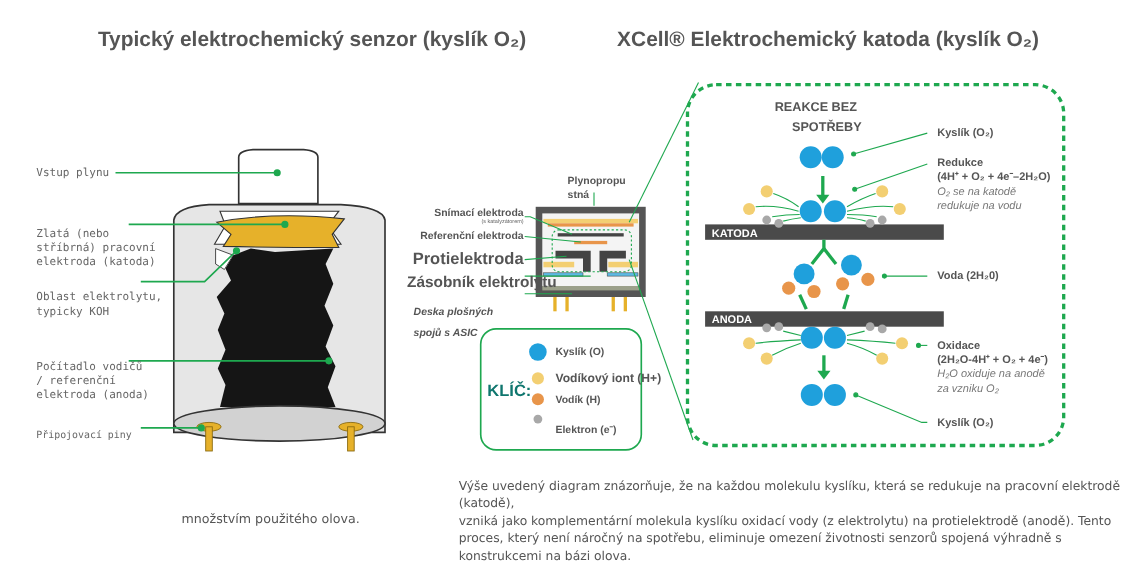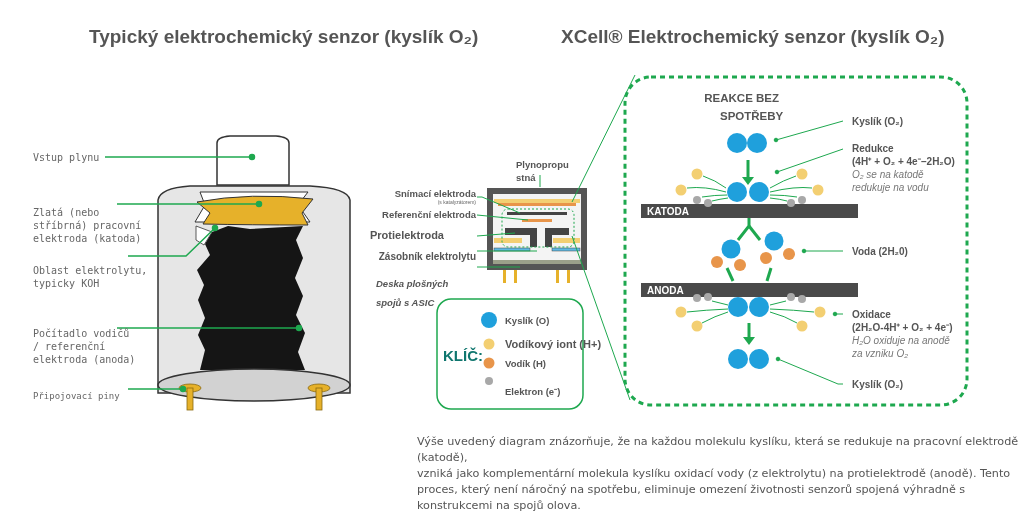--- a/index.html
+++ b/index.html
@@ -13,21 +13,21 @@
   .rl i{font-style:italic;color:#777;}
   .desc{font-family:"DejaVu Sans",sans-serif;font-size:11.2px;color:#555;line-height:16px;}
   .foot{font-family:"DejaVu Sans",sans-serif;font-size:11.5px;color:#555;line-height:16px;}
   svg{position:absolute;left:0;top:0;}
   .ktxt{font-family:"Liberation Sans",sans-serif;font-weight:bold;font-size:10px;fill:#fff;}
 </style>
 </head>
 <body>
 
 <div class="abs title" style="left:89px;top:26px;">Typický elektrochemický senzor (kyslík O₂)</div>
-<div class="abs title" style="left:561px;top:26px;">XCell® Elektrochemický senzor (kyslík O₂)</div>
+<div class="abs title" style="left:561px;top:26px;">XCell® Elektrochemický katoda (kyslík O₂)</div>
 
 <svg width="1024" height="517">
 
   <path d="M217 143 Q217 137 230 136 L276 136 Q289 137 289 143 L289 185 L217 185 Z" fill="#fff" stroke="#333" stroke-width="1.5"></path>
 
   <path d="M158 200 Q160 188 190 186 L310 186 Q348 188 350 200 L350 393 L158 393 Z" fill="#e6e6e6" stroke="#333" stroke-width="1.5"></path>
 
   <path d="M200 192 L205 205 L195 222 L310 222 L298 205 L308 192 Z" fill="#fff" stroke="#333" stroke-width="1"></path>
 
   <path d="M197 202 Q250 192 313 199 L302 213 L308 225 Q250 225 203 224 L210 213 Z" fill="#e6b12a" stroke="#333" stroke-width="1"></path>
@@ -208,31 +208,32 @@
   <div>typicky KOH</div>
 </div>
 <div class="abs lbl" style="left:33px;top:327px;">
   <div>Počítadlo vodičů</div>
   <div>/ referenční</div>
   <div>elektroda (anoda)</div>
 </div>
 <div class="abs lbl" style="left:33px;top:390px;font-size:9px;">Připojovací piny</div>
 
 <div class="abs foot" style="left:165px;top:463px;">
+  <div>množstvím použitého olova.</div>
 </div>
 
 <div class="abs lbl2" style="left:516px;top:158px;font-size:9.5px;">
   <div>Plynopropu</div>
   <div>stná</div>
 </div>
 <div class="abs lbl2" style="left:370px;top:187px;font-size:9.5px;width:106px;text-align:right;">Snímací elektroda</div>
 <div class="abs" style="left:420px;top:199px;width:56px;text-align:right;font-family:'Liberation Sans',sans-serif;font-size:5px;color:#666;">(s katalyzátorem)</div>
 <div class="abs lbl2" style="left:370px;top:208px;font-size:9.5px;width:106px;text-align:right;">Referenční elektroda</div>
-<div class="abs lbl2" style="left:370px;top:229px;font-size:11px;width:106px;text-align:left;">Protielektroda</div>
-<div class="abs lbl2" style="left:370px;top:250px;font-size:10px;width:106px;text-align:right;">Zásobník elektrolytu</div>
+<div class="abs lbl2" style="left:370px;top:229px;font-size:15px;width:106px;text-align:right;">Protielektroda</div>
+<div class="abs lbl2" style="left:370px;top:250px;font-size:14px;width:106px;text-align:right;">Zásobník elektrolytu</div>
 <div class="abs lbl2" style="left:376px;top:274px;font-size:9.5px;line-height:19px;font-style:italic;">
   <div>Deska plošných</div>
   <div>spojů s ASIC</div>
 </div>
 
 <div class="abs" style="left:443px;top:347px;font-family:'Liberation Sans',sans-serif;font-weight:bold;font-size:15px;color:#0f766e;">KLÍČ:</div>
 <div class="abs lbl2" style="left:505px;top:314px;font-size:9.5px;">Kyslík (O)</div>
 <div class="abs lbl2" style="left:505px;top:338px;font-size:11px;">Vodíkový iont (H+)</div>
 <div class="abs lbl2" style="left:505px;top:357px;font-size:9.5px;">Vodík (H)</div>
 <div class="abs lbl2" style="left:505px;top:385px;font-size:9.5px;">Elektron (e⁻)</div>
@@ -255,14 +256,14 @@
   <div><b>(2H₂O-4H⁺ + O₂ + 4e⁻)</b></div>
   <div><i>H₂O oxiduje na anodě</i></div>
   <div><i>za vzniku O₂</i></div>
 </div>
 <div class="abs rl" style="left:852px;top:378px;"><b>Kyslík (O₂)</b></div>
 
 <div class="abs desc" style="left:417px;top:434px;">
   <div>Výše uvedený diagram znázorňuje, že na každou molekulu kyslíku, která se redukuje na pracovní elektrodě (katodě),</div>
   <div>vzniká jako komplementární molekula kyslíku oxidací vody (z elektrolytu) na protielektrodě (anodě). Tento</div>
   <div>proces, který není náročný na spotřebu, eliminuje omezení životnosti senzorů spojená výhradně s</div>
-  <div>konstrukcemi na spojů olova.</div>
+  <div>konstrukcemi na bázi olova.</div>
 </div>
 
 </body></html>

